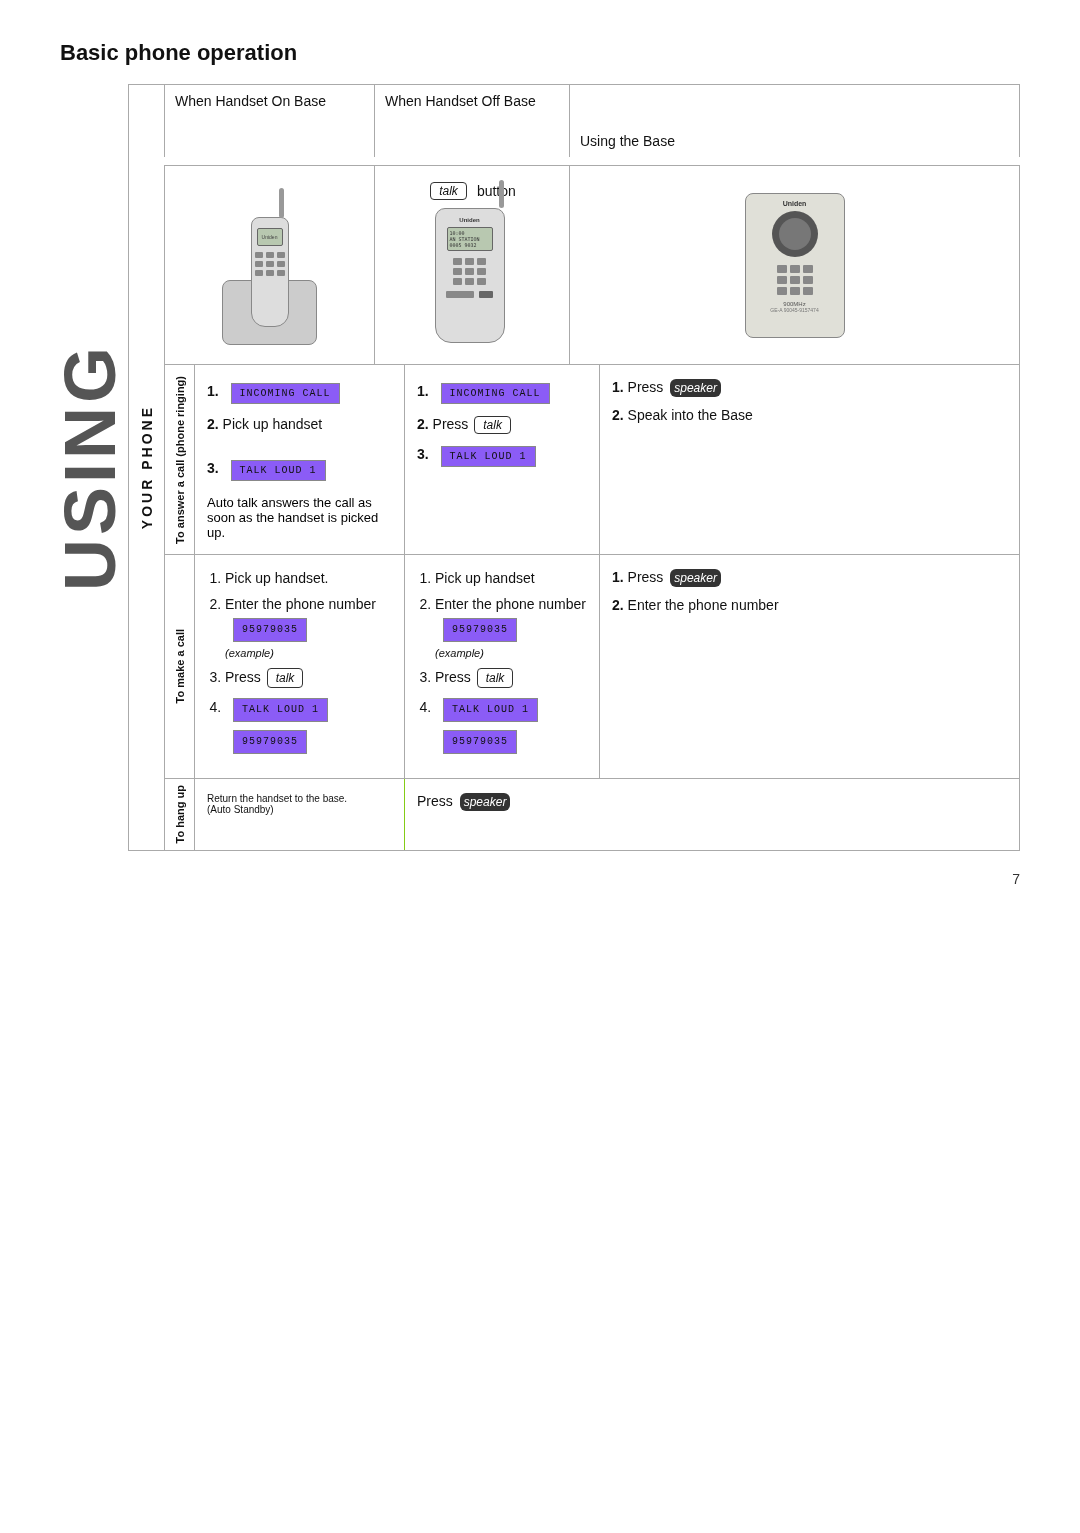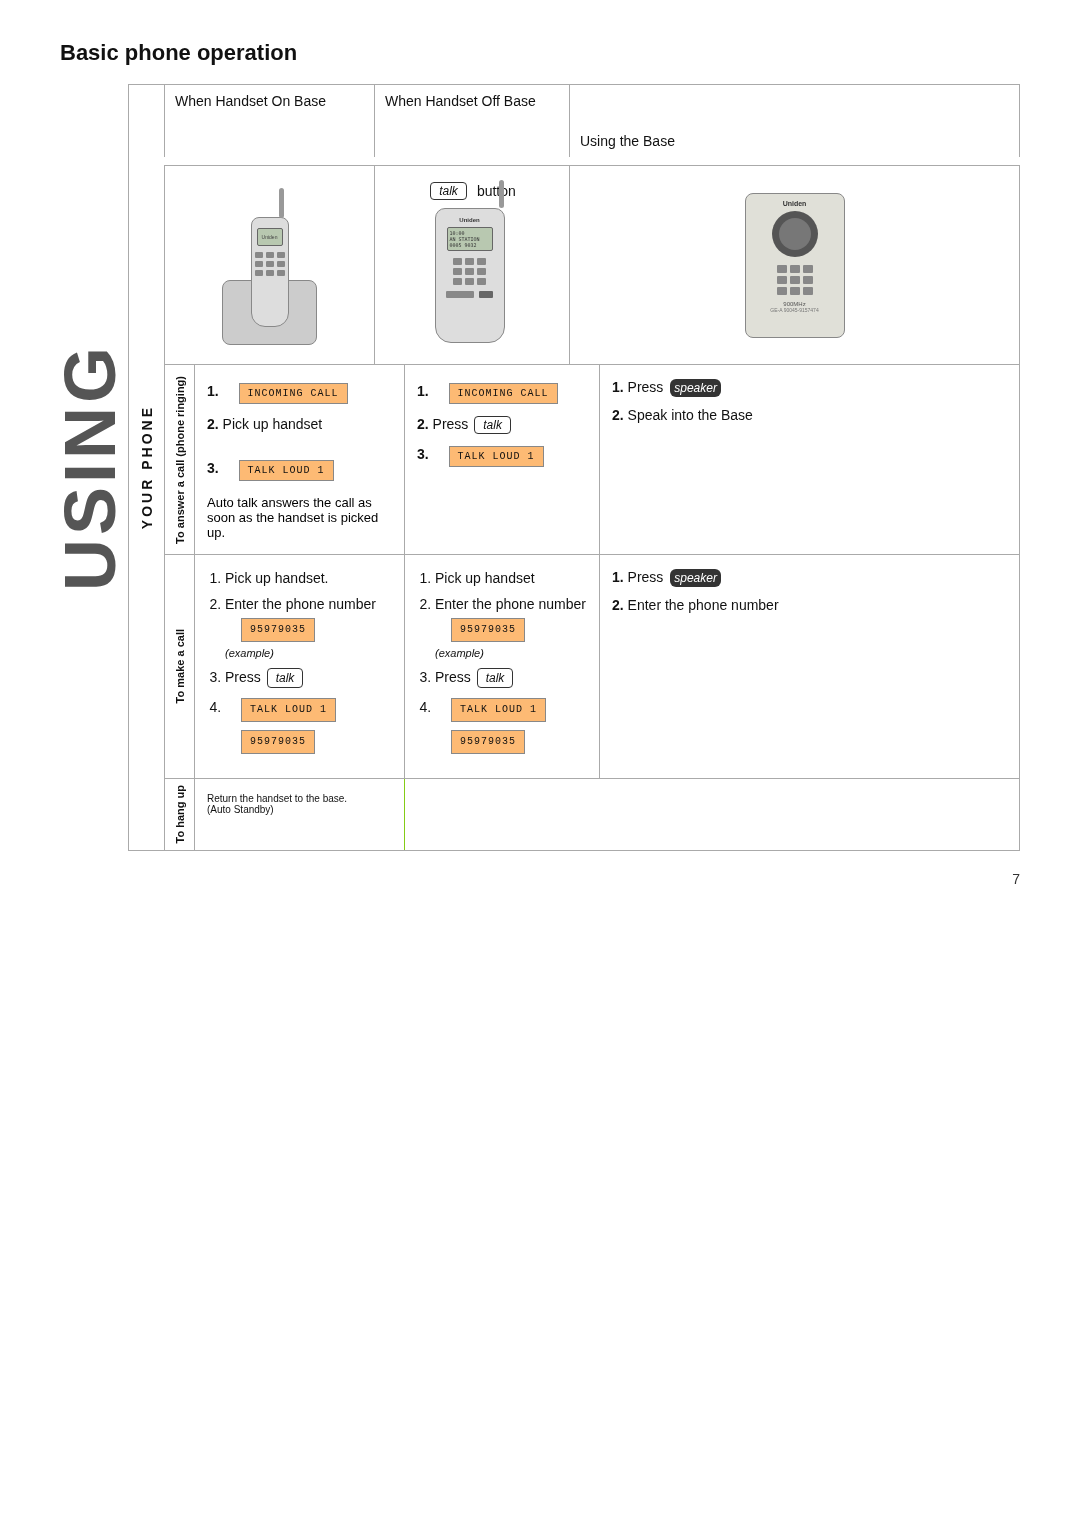--- a/index.html
+++ b/index.html
@@ -70,27 +70,27 @@
     }
     .col-header {
       font-size: 15px;
       font-weight: normal;
       text-align: left;
       padding: 4px 8px;
     }
     
     .lcd-box {
       border: 1px solid #888;
-      background: #fdba74;
+      background: #8b5cf6;
       font-family: 'Courier New', monospace;
       font-size: 10px;
       letter-spacing: 1px;
       padding: 4px 8px;
       display: inline-block;
-      margin: 4px 16px;
+      margin: 4px 8px;
       text-transform: uppercase;
     }
     .talk-oval-sm {
       display: inline-block;
       border: 1.5px solid #333;
       border-radius: 4px;
       padding: 1px 8px;
       font-style: italic;
       font-size: 12px;
       margin: 0 2px;
@@ -348,20 +348,24 @@
           <div style="border-right:1px solid #aaa; display:flex; align-items:center; justify-content:center;">
             <div class="side-label-vertical" style="font-size:11px;">To hang up</div>
           </div>
 
           <div style="border-right:1px solid #84cc16; padding:14px 12px; font-size:10px;">
             <div>Return the handset to the base.</div>
             <div>(Auto Standby)</div>
           </div>
 
 
+          <div style="padding:14px 12px; font-size:14px;">
+            <span>Press</span>
+            <span class="speaker-badge">speaker</span>
+          </div>
         </div>
 
       </div>
     </div>
   </div>
 
   <div class="page-number">7</div>
 
 </div>
 

